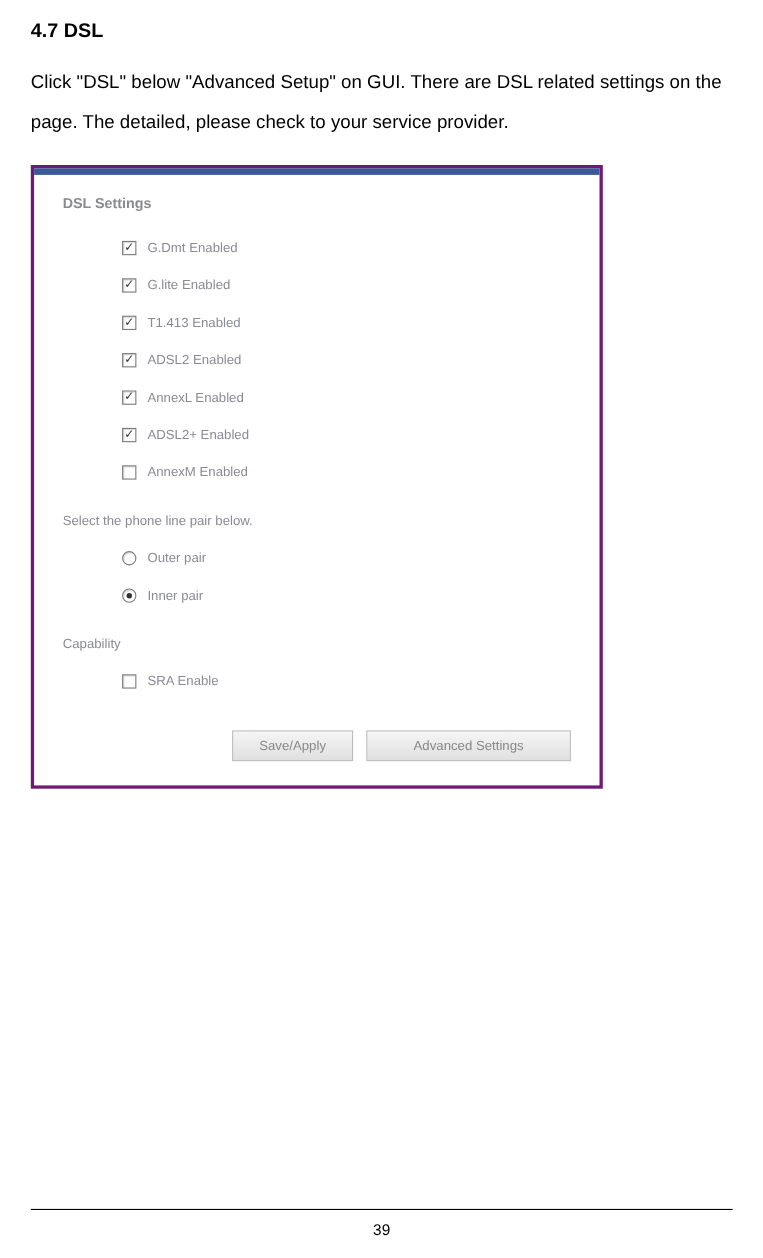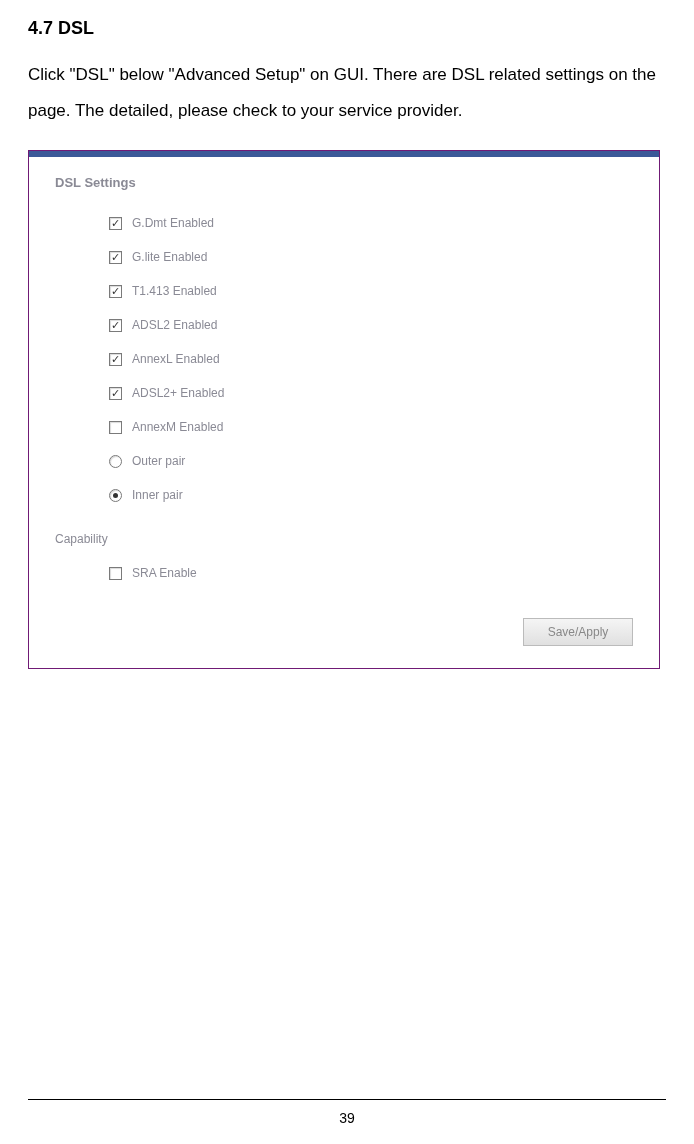--- a/index.html
+++ b/index.html
@@ -32,22 +32,22 @@
       font-size: 18px;
       font-weight: bold;
       margin-bottom: 18px;
     }
     .body-text {
       font-size: 17px;
       line-height: 2.1;
       margin-bottom: 22px;
     }
     .screenshot-box {
-      width: 632px;
-      border: 1px solid #701a75;
+      width: 520px;
+      border: 3px solid #701a75;
       background: white;
     }
     .blue-bar {
       height: 6px;
       background: #3b5998;
       width: 100%;
     }
     .panel-content {
       padding: 18px 26px 22px 26px;
       font-family: Verdana, Geneva, sans-serif;
@@ -176,39 +176,41 @@
       </div>
       <div class="option-row">
         <span class="checkbox checked"></span>
         <span class="option-label">ADSL2+ Enabled</span>
       </div>
       <div class="option-row">
         <span class="checkbox"></span>
         <span class="option-label">AnnexM Enabled</span>
       </div>
 
+      <div class="panel-subtext section-gap">Select the phone line pair below.</div>
 
       <div class="option-row">
         <span class="radio"></span>
         <span class="option-label">Outer pair</span>
       </div>
       <div class="option-row">
         <span class="radio selected"></span>
         <span class="option-label">Inner pair</span>
       </div>
 
       <div class="panel-subtext section-gap">Capability</div>
 
       <div class="option-row">
         <span class="checkbox"></span>
         <span class="option-label">SRA Enable</span>
       </div>
 
       <div class="button-row">
         <div class="ui-button btn-save">Save/Apply</div>
+        <div class="ui-button btn-adv">Advanced Settings</div>
       </div>
     </div>
   </div>
 
   <div class="footer">
     <span>39</span>
   </div>
 </div>
 
 </body></html>

